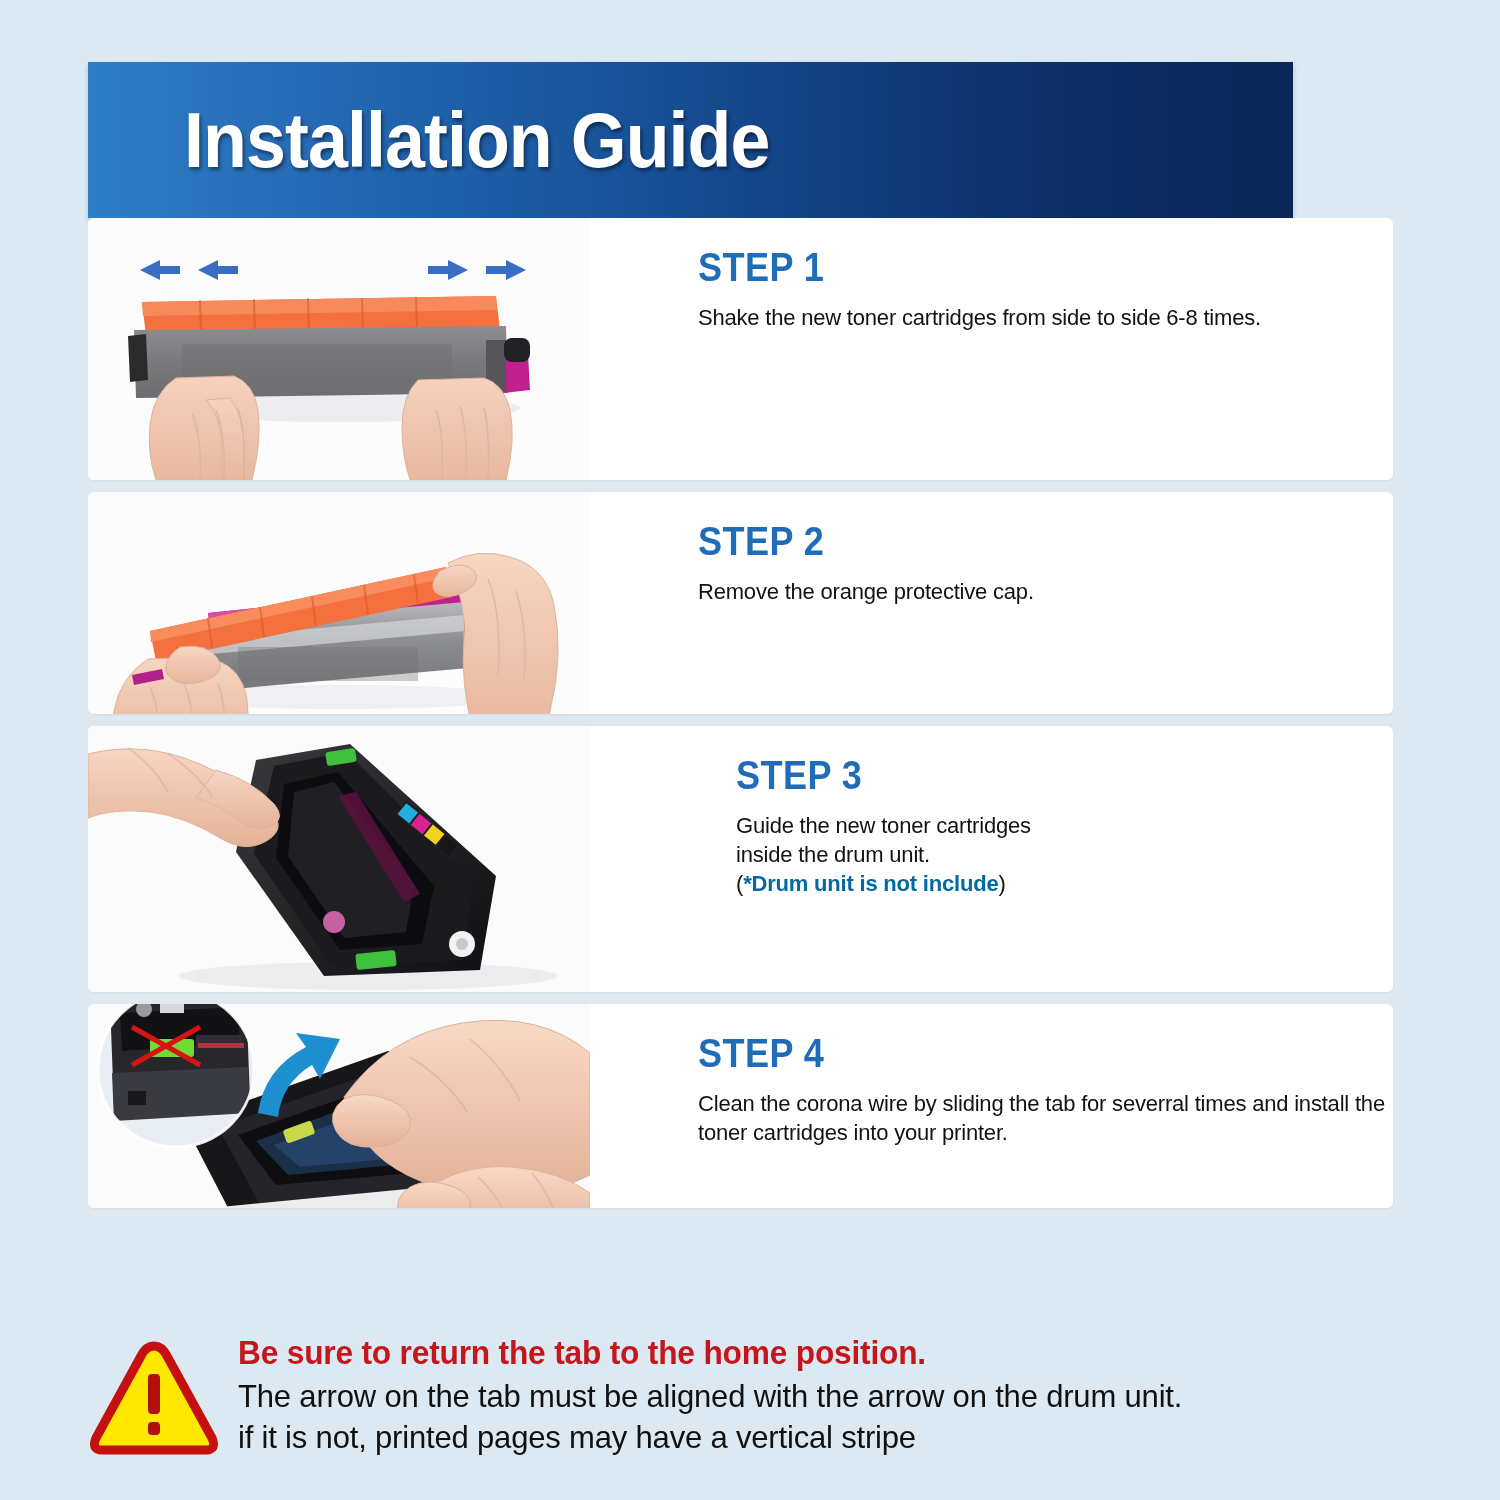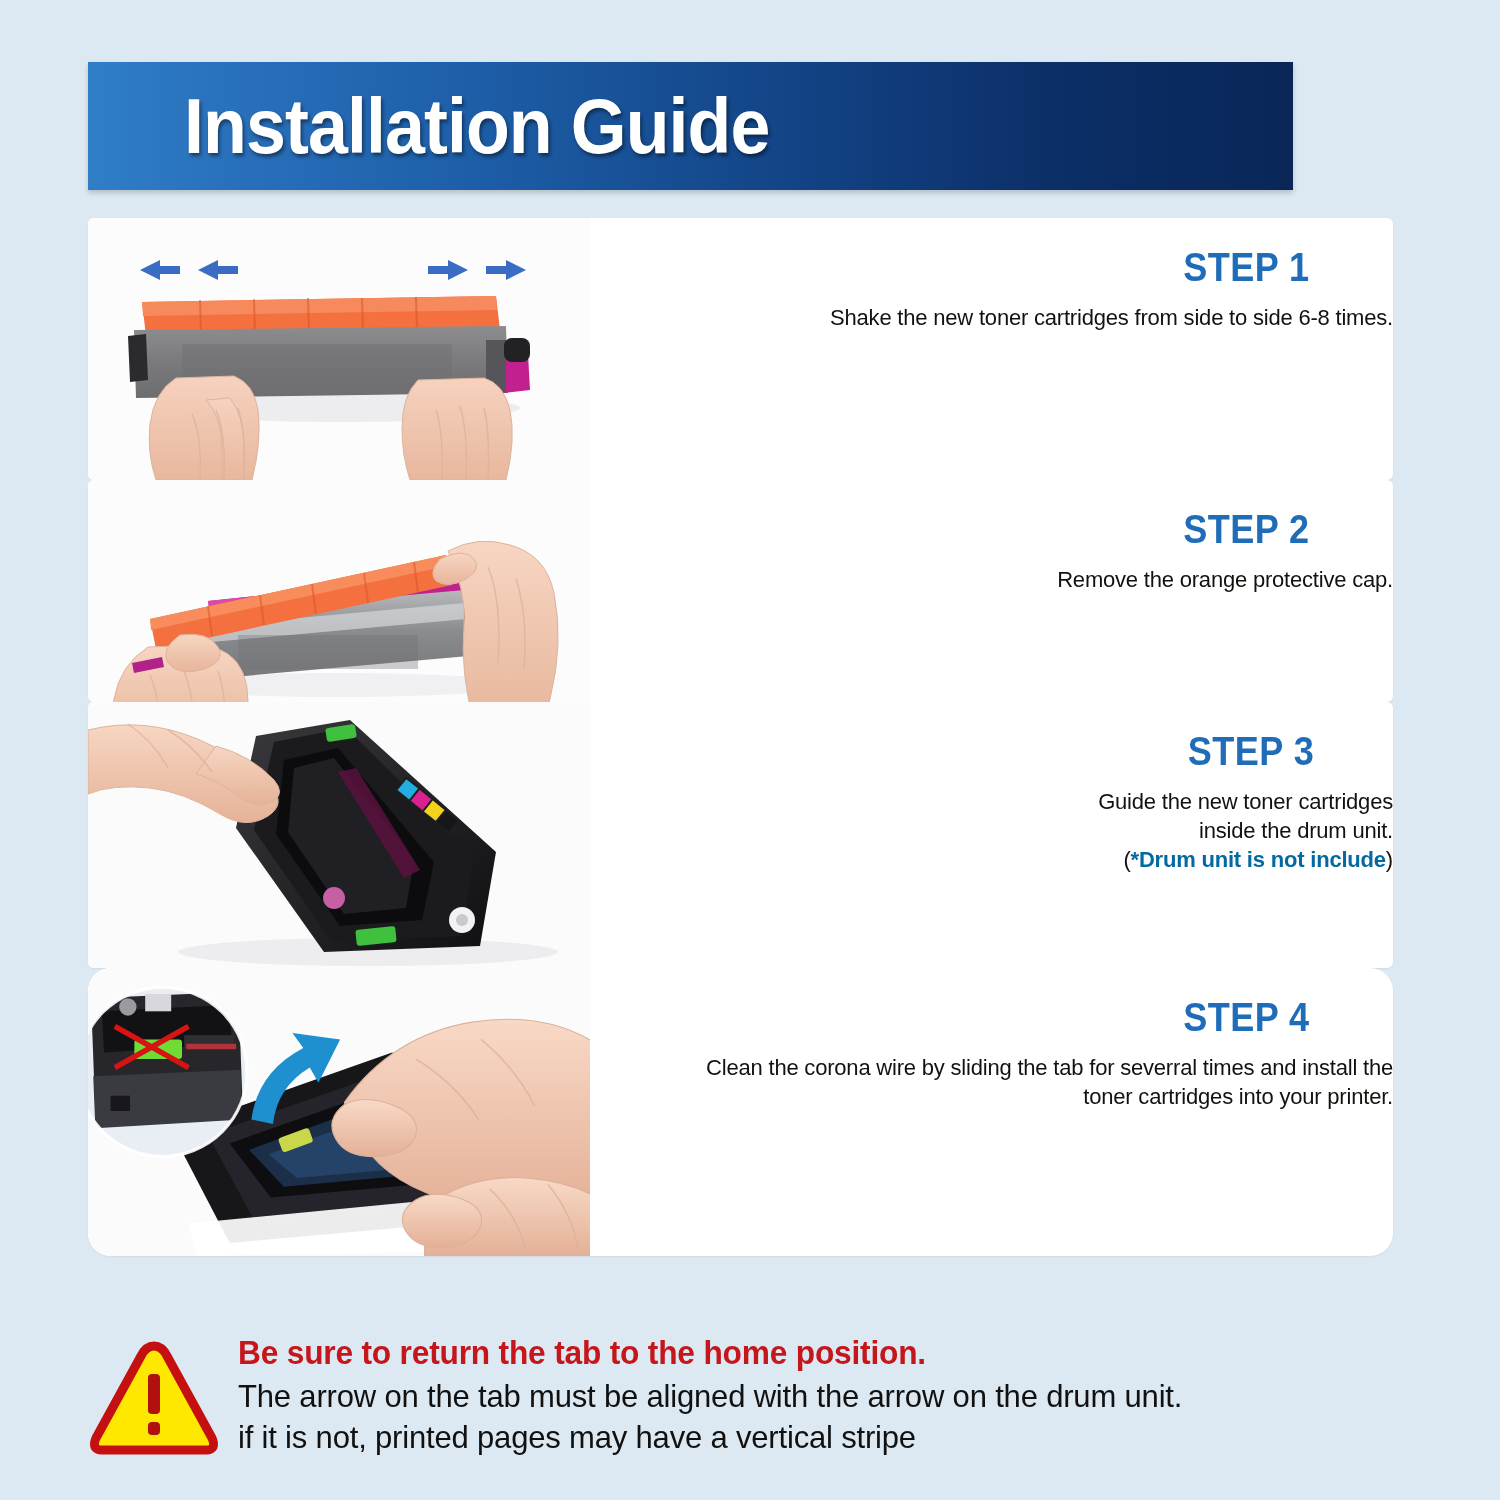--- a/index.html
+++ b/index.html
@@ -19,21 +19,21 @@
     height: 1500px;
     box-sizing: border-box;
   }
 
   
   .banner {
     position: absolute;
     left: 88px;
     top: 62px;
     width: 1205px;
-    height: 128px;
+    height: 156px;
     background: linear-gradient(to right,
                 #2f7fc6 0%,
                 #2a72bd 10%,
                 #1d5ea8 32%,
                 #134486 58%,
                 #0c2f68 80%,
                 #092657 100%);
     box-shadow: 0 3px 5px rgba(0,0,0,0.18);
     display: flex;
     align-items: center;
@@ -57,28 +57,27 @@
     left: 88px;
     top: 218px;
     width: 1305px;
   }
   .row {
     position: relative;
     display: flex;
     background: #ffffff;
     border-radius: 6px;
     overflow: hidden;
-    margin-bottom: 0;
+    margin-bottom: 12px;
     box-shadow: 0 1px 2px rgba(0,0,0,0.06);
-    text-align: right;
   }
   .row-h1 { height: 262px; }
   .row-h2 { height: 222px; }
   .row-h3 { height: 266px; gap: 38px; }
-  .row-h4 { height: 288px; border-radius: 23px; }
+  .row-h4 { height: 204px; }
 
   .photo {
     position: relative;
     width: 502px;
     flex: 0 0 502px;
     overflow: hidden;
     background: #fbfbfc;
   }
   .textcol {
     flex: 1 1 auto;

